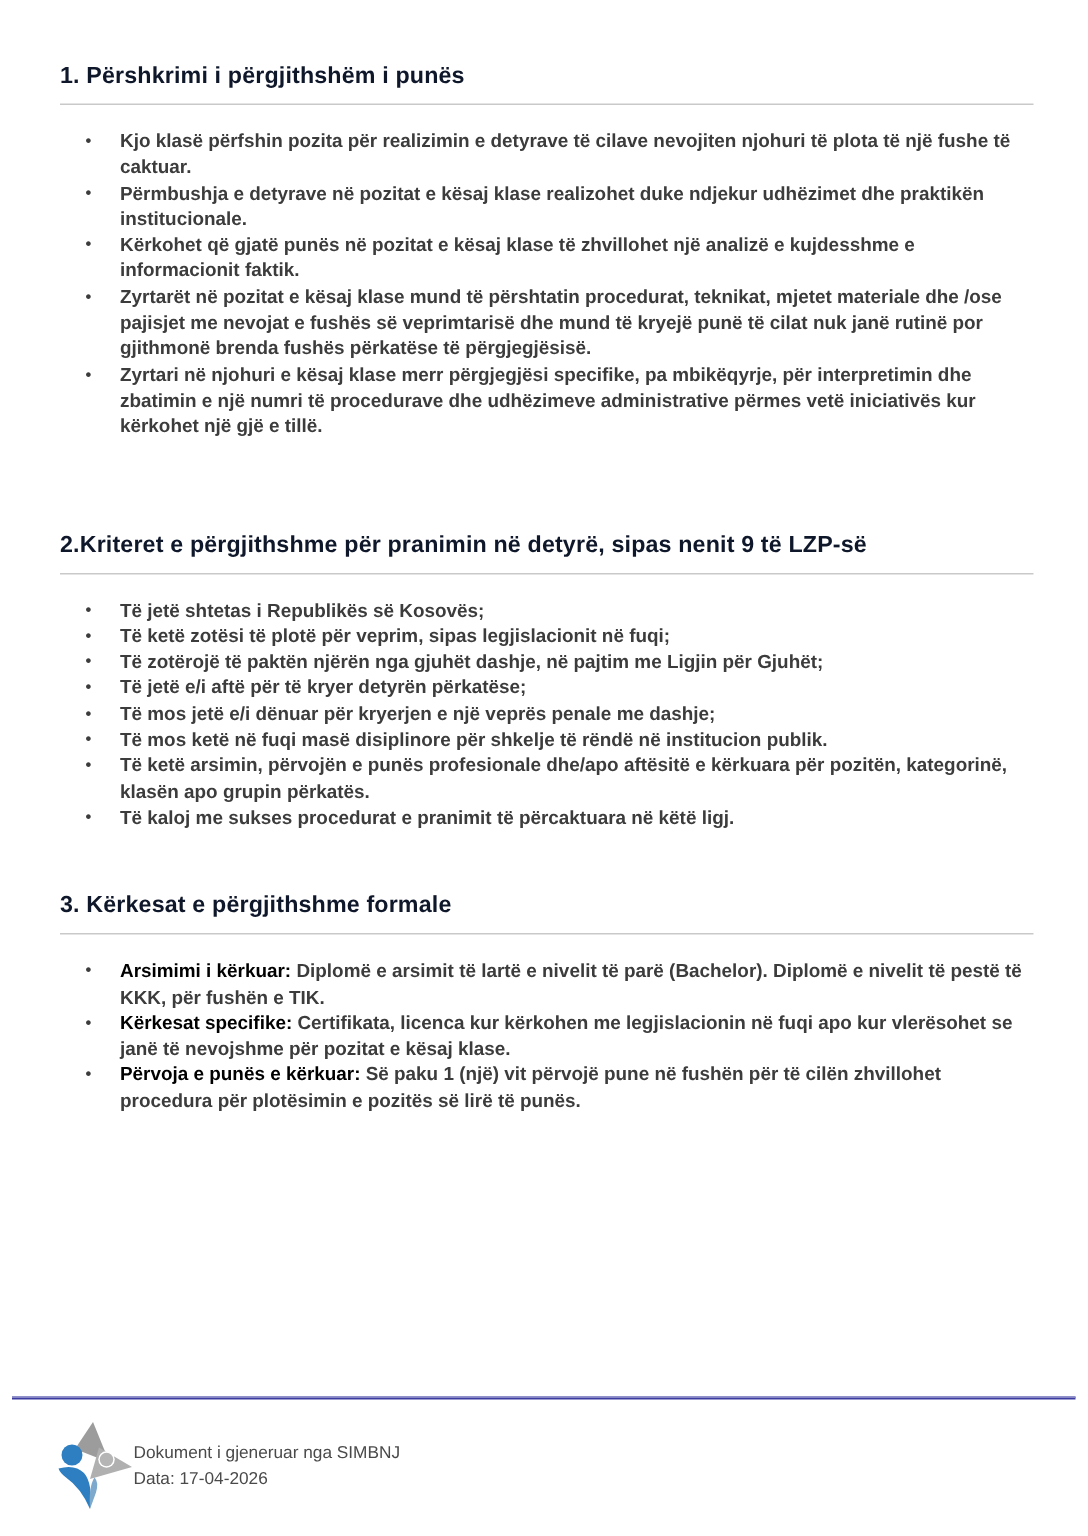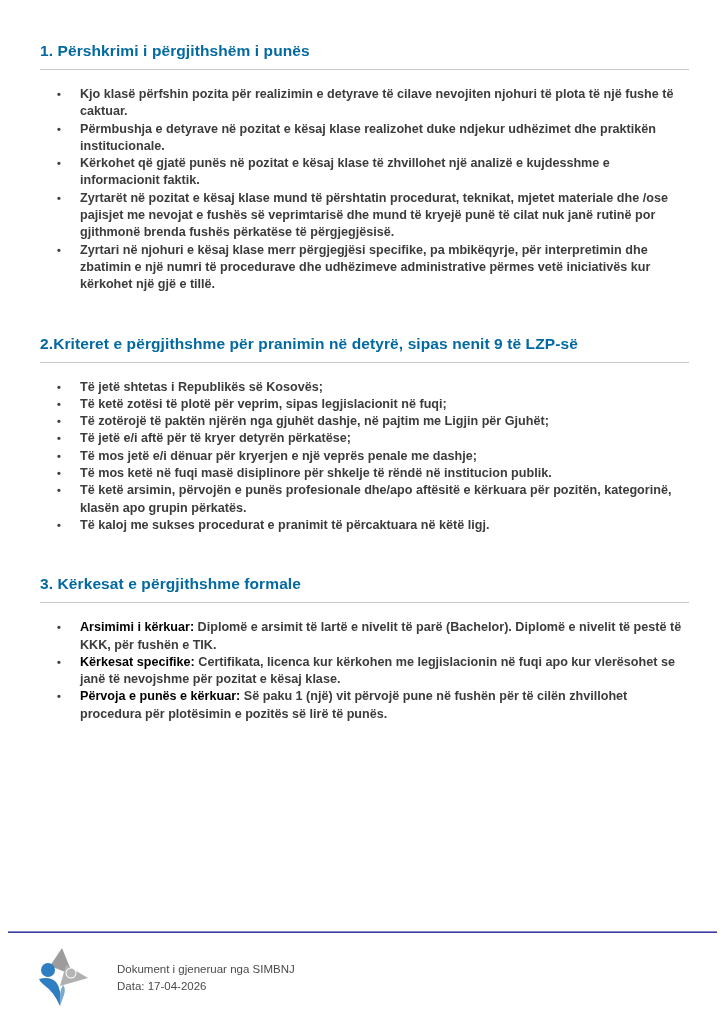--- a/index.html
+++ b/index.html
@@ -16,27 +16,27 @@
     overflow: hidden;
     color: #3c3c3c;
   }
   .page {
     padding: 42px 36px 0 40px;
   }
   .section { margin: 0; }
   .section-title {
     font-size: 15.5px;
     font-weight: bold;
-    color: #0369a1;
+    color: #0f172a;
     margin: 0;
     padding-bottom: 9px;
     border-bottom: 1px solid #c9c9c9;
     letter-spacing: 0.1px;
   }
-  .section-2 { margin-top: 41px; }
+  .section-2 { margin-top: 61px; }
   .section-3 { margin-top: 41px; }
   ul.bullets {
     list-style: none;
     margin: 16px 0 0 0;
     padding: 0 0 0 17px;
   }
   ul.bullets li {
     position: relative;
     padding-left: 23px;
     font-size: 12.6px;
@@ -61,21 +61,21 @@
     height: 2px;
     background: #3c3ca0;
     border-top: 1px solid #8686c4;
   }
   .footer {
     position: absolute;
     left: 35px;
     top: 947px;
     display: flex;
     align-items: flex-start;
-    gap: 28px;
+    gap: 0;
   }
   .footer-logo { width: 54px; height: 60px; flex: 0 0 auto; }
   .footer-text {
     padding-top: 14px;
     font-size: 11.5px;
     line-height: 17px;
     color: #4a4a4a;
   }
 </style>
 </head>

